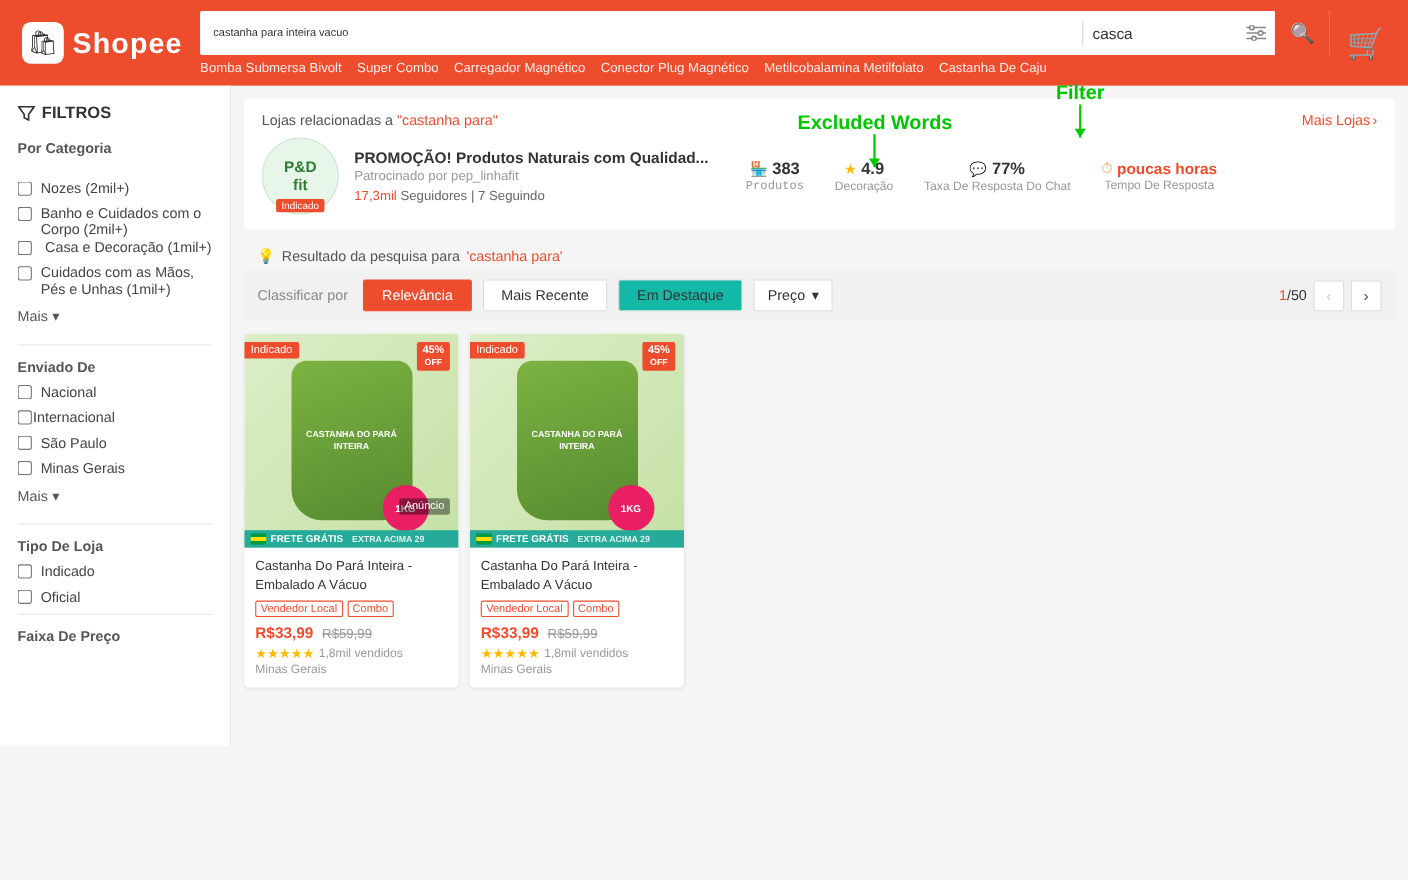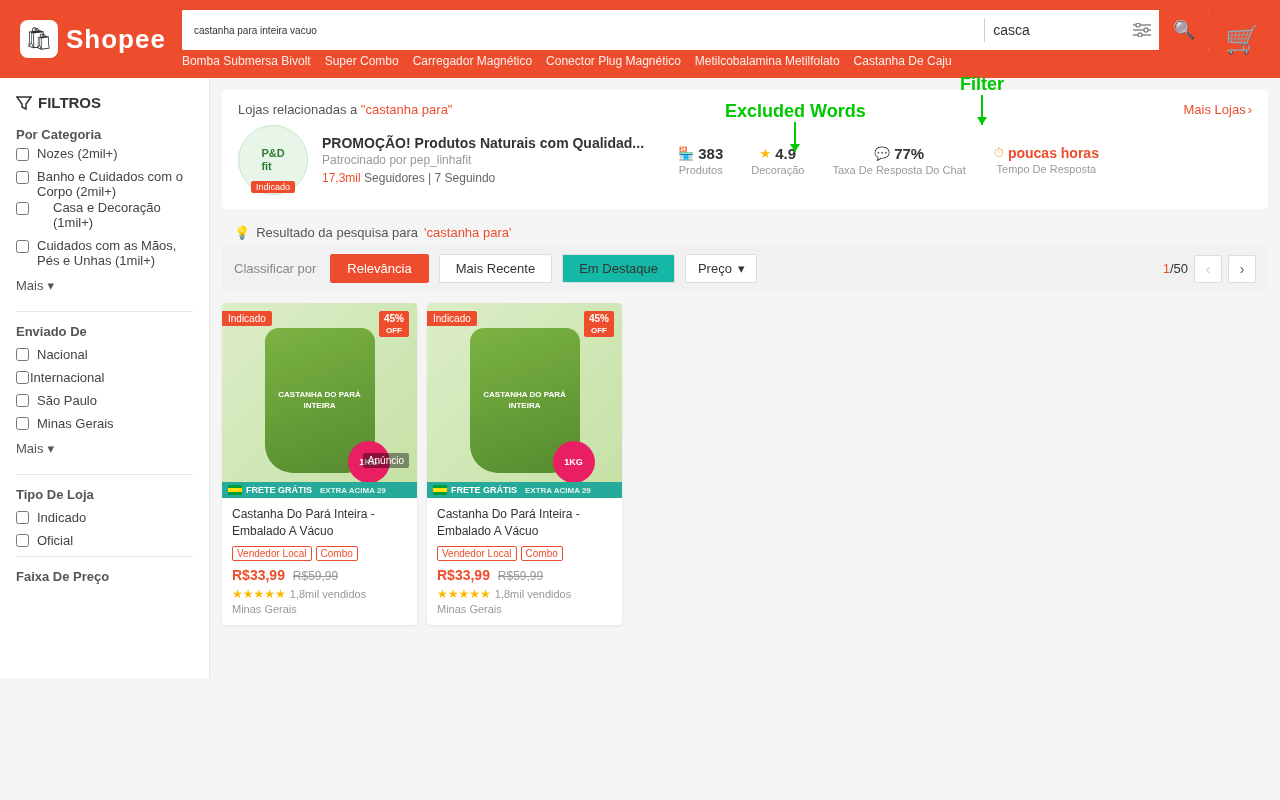--- a/index.html
+++ b/index.html
@@ -66,30 +66,30 @@
   <div style="width:210px; min-width:210px; background:white; padding:16px; border-right:1px solid #e8e8e8; min-height:600px;">
 
     <div style="display:flex; align-items:center; gap:6px; font-weight:bold; font-size:15px; margin-bottom:16px; color:#333;">
       <svg width="16" height="16" viewBox="0 0 16 16" fill="none">
         <path d="M1 2h14l-5 7v5l-4-2V9L1 2z" stroke="#333" stroke-width="1.5" fill="none"></path>
       </svg>
       <span>FILTROS</span>
     </div>
 
     <div>
-      <div style="font-weight:600; font-size:13px; color:#555; margin-bottom:4px;">Por Categoria</div>
+      <div style="font-weight:600; font-size:13px; color:#555; margin-bottom:21px;">Por Categoria</div>
       <label style="display:flex; align-items:flex-start; gap:8px; margin-bottom:8px; font-size:13px; color:#444; cursor:pointer;">
         <input type="checkbox" style="margin-top: 2px; cursor: pointer;">
         <span>Nozes (2mil+)</span>
       </label>
       <label style="display:flex; align-items:flex-start; gap:8px; margin-bottom:1px; font-size:13px; color:#444; cursor:pointer;">
         <input type="checkbox" style="margin-top: 2px; cursor: pointer;">
         <span>Banho e Cuidados com o Corpo (2mil+)</span>
       </label>
-      <label style="display:flex; align-items:flex-start; gap:24px; margin-bottom:8px; font-size:13px; color:#444; cursor:pointer;">
+      <label style="display:flex; align-items:flex-start; gap:12px; margin-bottom:8px; font-size:13px; color:#444; cursor:pointer;">
         <input type="checkbox" style="margin-top: 2px; cursor: pointer;">
         <span>Casa e Decoração (1mil+)</span>
       </label>
       <label style="display:flex; align-items:flex-start; gap:8px; margin-bottom:8px; font-size:13px; color:#444; cursor:pointer;">
         <input type="checkbox" style="margin-top: 2px; cursor: pointer;">
         <span>Cuidados com as Mãos, Pés e Unhas (1mil+)</span>
       </label>
       <button style="display:flex; align-items:center; gap:4px; color:#555; font-size:13px; cursor:pointer; background:none; border:none; padding:2px 0; margin-bottom:16px;">
         <span>Mais</span>
         <span>▾</span>
@@ -153,21 +153,21 @@
         </div>
         <button style="color:#ee4d2d; font-size:13px; cursor:pointer; background:none; border:none; display:flex; align-items:center; gap:2px;">
           <span>Mais Lojas</span>
           <span>›</span>
         </button>
       </div>
 
       <div style="display:flex; align-items:center; padding:0 16px 14px 16px; gap:14px;">
         <div style="position:relative; flex-shrink:0;">
           <div style="width:70px; height:70px; border-radius:50%; background:#e8f5e9; display:flex; align-items:center; justify-content:center; overflow:hidden; border:1px solid #c8e6c9;">
-            <span style="font-size:11px; font-weight:bold; color:#2e7d32; line-height:1.2;">P&amp;D<br>fit</span>
+            <span style="font-size:14px; font-weight:bold; color:#2e7d32; text-align:center; line-height:1.2;">P&amp;D<br>fit</span>
           </div>
           <div style="background:#ee4d2d; color:white; font-size:9px; padding:1px 5px; border-radius:2px; position:absolute; bottom:2px; left:50%; transform:translateX(-50%); white-space:nowrap;">Indicado</div>
         </div>
 
         <div style="flex:0 0 auto; min-width:200px;">
           <div style="font-weight:bold; font-size:14px; margin-bottom:2px;">PROMOÇÃO! Produtos Naturais com Qualidad...</div>
           <div style="color:#999; font-size:12px; margin-bottom:4px;">Patrocinado por pep_linhafit</div>
           <div style="font-size:12px; color:#666;">
             <span style="color:#ee4d2d; cursor:pointer;">17,3mil</span>
             <span> Seguidores | </span>
@@ -176,21 +176,21 @@
           </div>
         </div>
 
         <div style="display:flex; gap:28px; margin-left:20px;">
 
           <div style="display:flex; flex-direction:column; align-items:center; gap:2px;">
             <div style="display:flex; align-items:center; gap:4px; font-size:13px; color:#ee4d2d;">
               <span>🏪</span>
               <span style="font-weight:bold; font-size:15px; color:#333;">383</span>
             </div>
-            <span style="font-size:11px; color:#999;">Produtos</span>
+            <span style="font-size:11px; color:#999;font-family:Liberation Mono, monospace;">Produtos</span>
           </div>
 
           <div style="display:flex; flex-direction:column; align-items:center; gap:2px;">
             <div style="display:flex; align-items:center; gap:4px; font-size:13px;">
               <span style="color:#ffb800;">★</span>
               <span style="font-weight:bold; font-size:15px; color:#333;">4.9</span>
             </div>
             <span style="font-size:11px; color:#999;">Decoração</span>
           </div>
 

